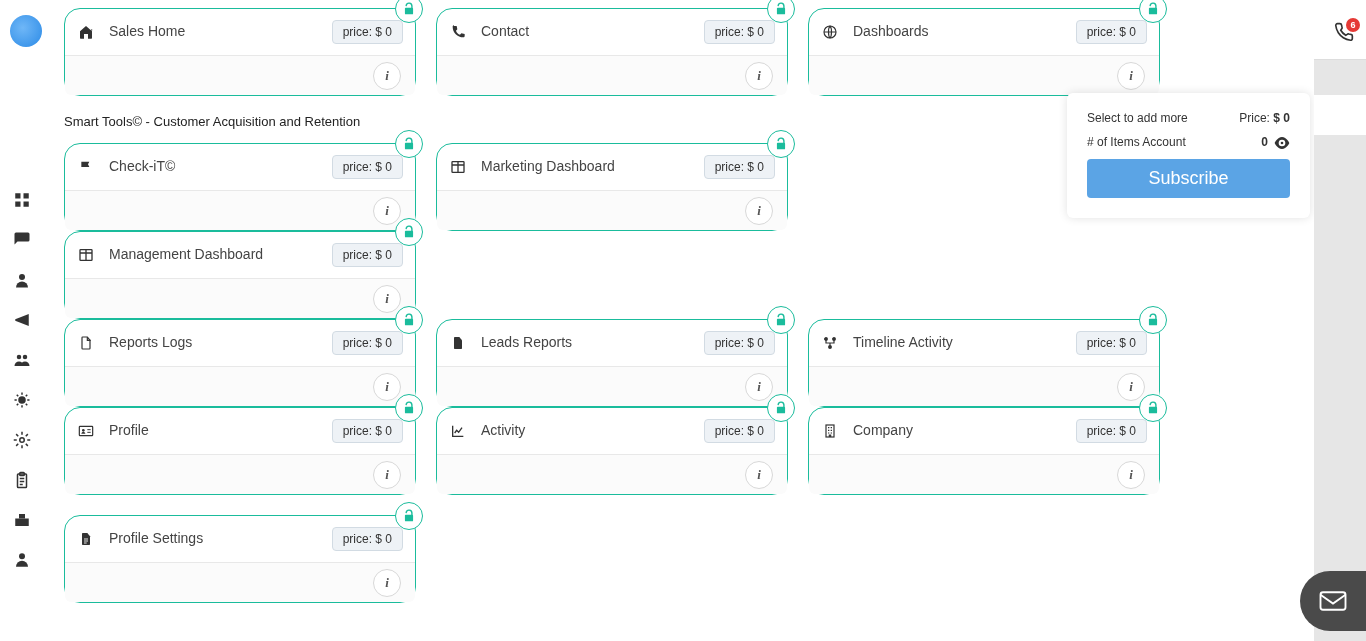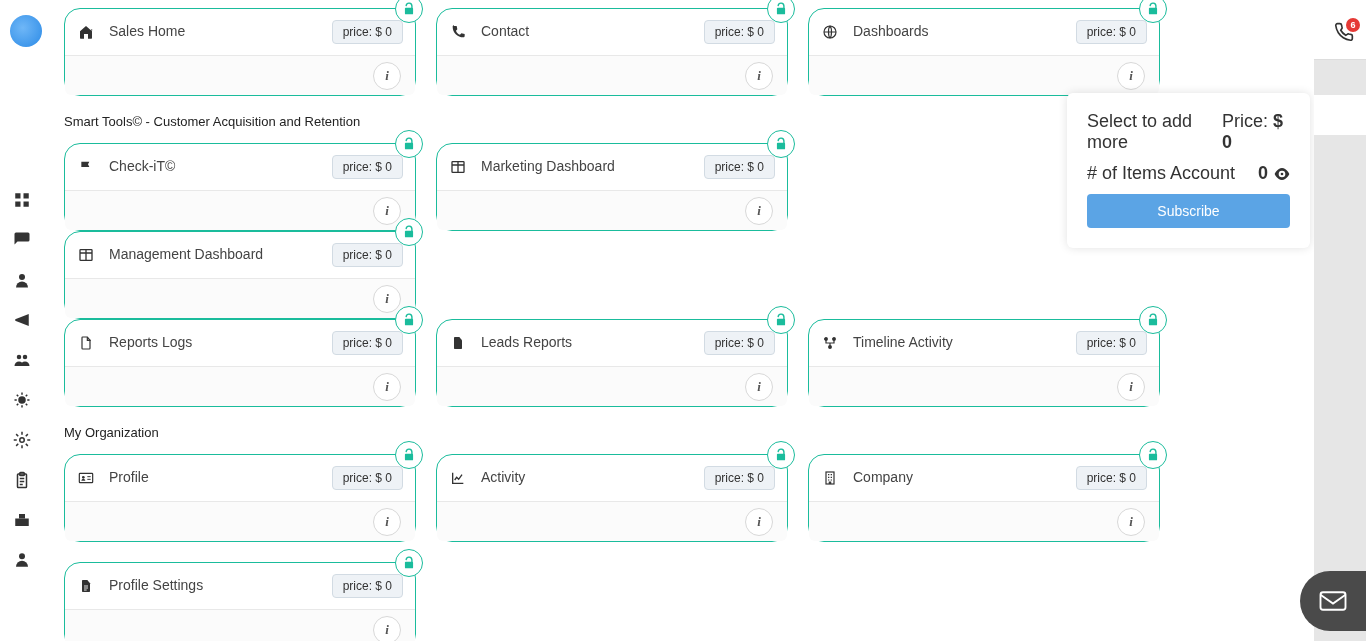--- a/index.html
+++ b/index.html
@@ -212,34 +212,34 @@
     background: #fff;
     border-radius: 6px;
     box-shadow: 0 0 10px rgba(0,0,0,0.12);
     padding: 18px 20px 20px 20px;
     z-index: 25;
   }
   .summary-row {
     display: flex;
     justify-content: space-between;
     align-items: flex-start;
-    font-size: 18px;
+    font-size: 12px;
     color: #333;
     margin-bottom: 10px;
   }
   .summary-row b { font-weight: 600; }
   .eye { margin-left: 6px; }
   .subscribe-btn {
     width: 100%;
     background: #5ba4e5;
     color: #fff;
     border: none;
     border-radius: 4px;
     padding: 9px 0;
-    font-size: 14px;
+    font-size: 18px;
     cursor: pointer;
   }
   
   
   .chat-fab {
     position: absolute;
     right: 0;
     bottom: 10px;
     width: 66px;
     height: 60px;
@@ -533,21 +533,20 @@
               </svg>
             </span>
             <span class="card-label">Timeline Activity</span>
             <span class="price-pill">price: $ 0</span>
           </div>
           <div class="card-bottom">
             <span class="info-btn">i</span>
           </div>
         </div>
       </div>
-      <div class="section-title">My Organization</div>
       <div class="cards-row">
         <div class="card">
           <div class="lock-badge">
             <svg width="14" height="14" viewBox="0 0 24 24" fill="#1abc9c">
               <path d="M17 10V7a5 5 0 0 0-9.9-1" fill="none" stroke="#1abc9c" stroke-width="2.4" stroke-linecap="round"></path>
               <rect x="5" y="10" width="14" height="11" rx="1.5"></rect>
             </svg>
           </div>
           <div class="card-top">
             <span class="card-icon">

